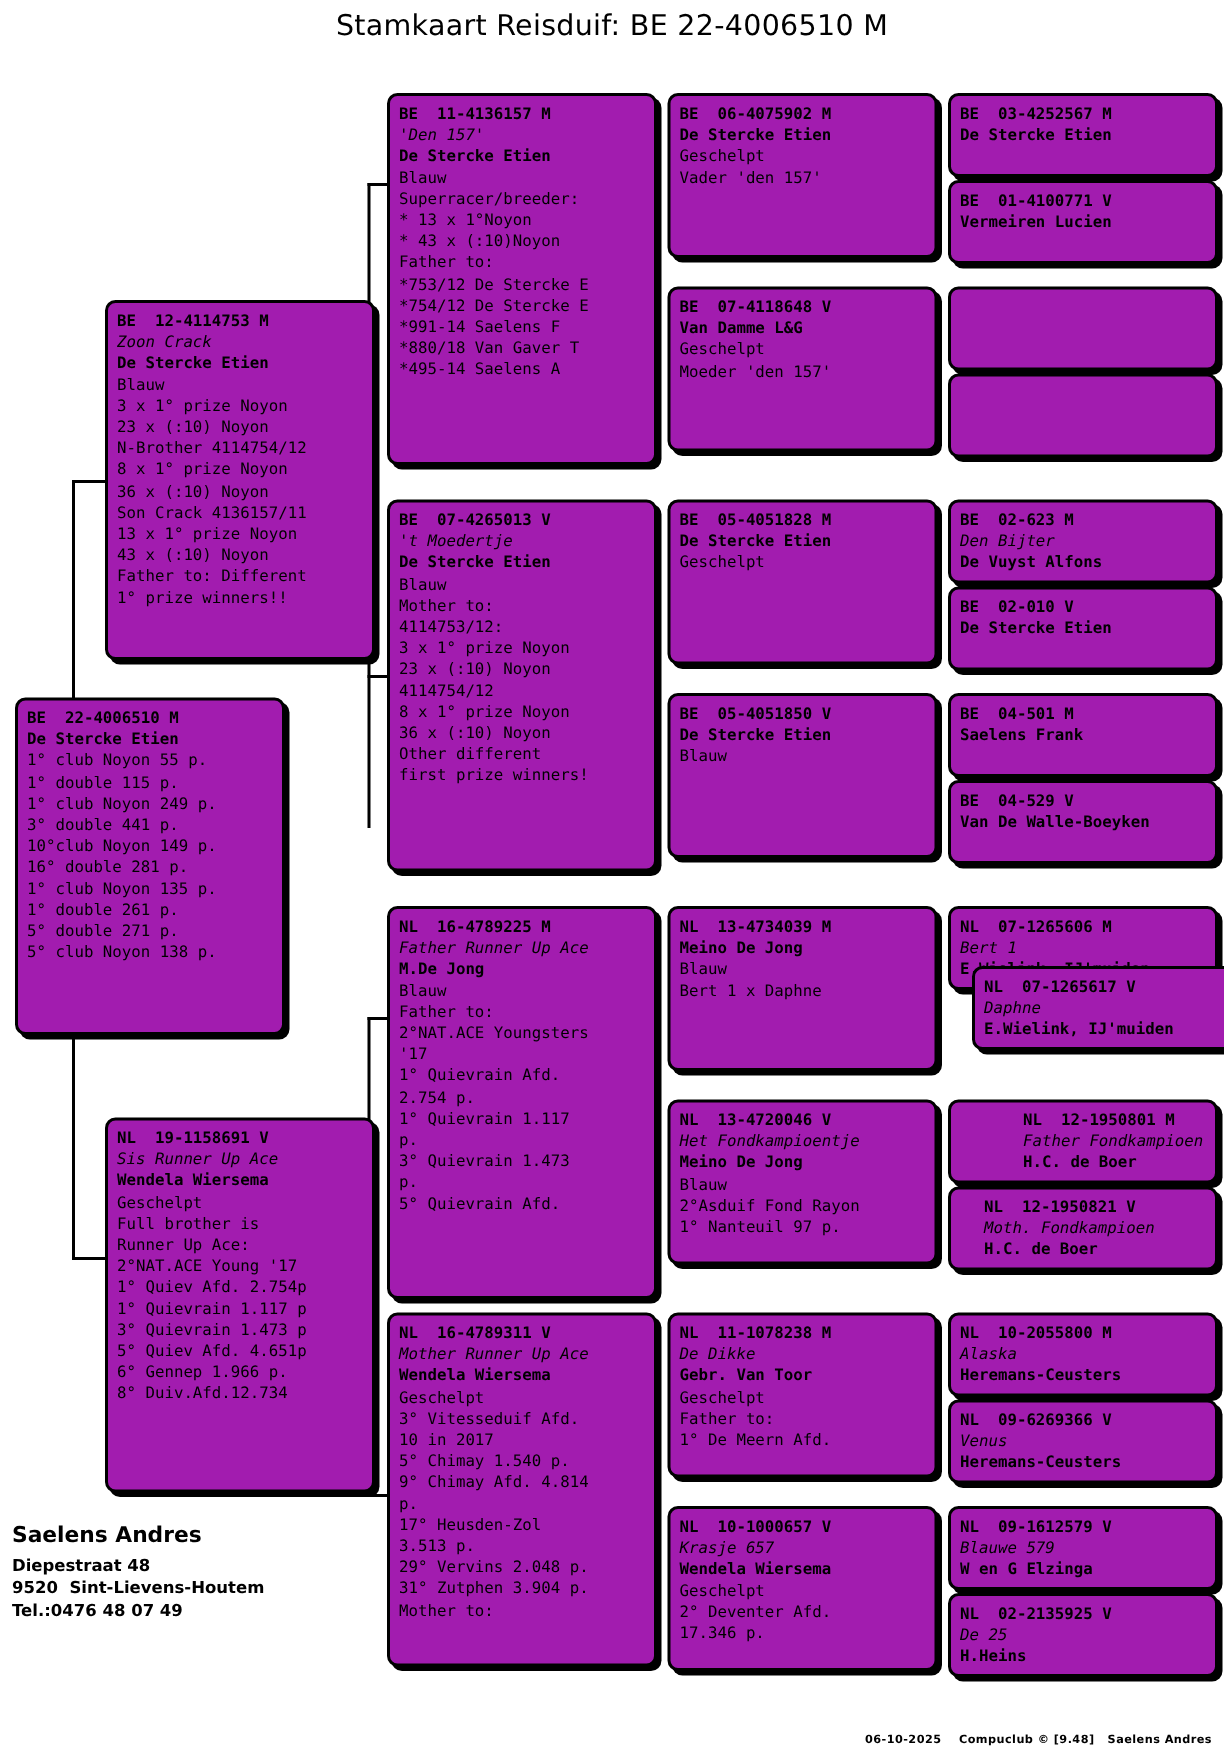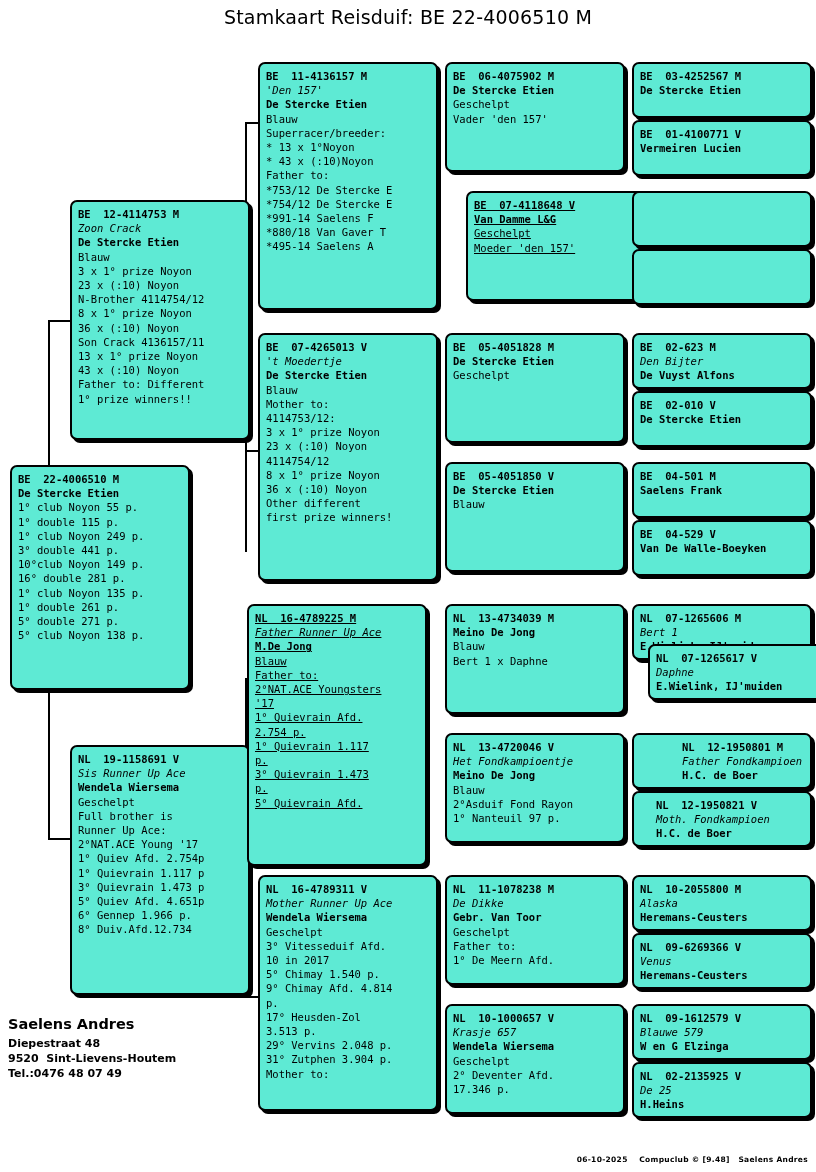--- a/index.html
+++ b/index.html
@@ -24,21 +24,21 @@
     font-family: "DejaVu Sans", sans-serif;
     font-size: 19px;
     font-weight: normal;
     letter-spacing: 0.2px;
   }
   .card {
     position: absolute;
     box-sizing: border-box;
     border: 2px solid #000000;
     border-radius: 7px;
-    background: #5eead4;
+    background: #a21caf;
     box-shadow: 3px 3px 0 #000000;
     padding: 5px 6px 4px 6px;
     font-size: 10.5px;
     line-height: 14.2px;
     overflow: hidden;
   }
   .card .ln {
     white-space: pre;
   }
   .ln.b { font-weight: bold; }
@@ -177,21 +177,21 @@
   <div class="ln">4114753/12:</div>
   <div class="ln">3 x 1° prize Noyon</div>
   <div class="ln">23 x (:10) Noyon</div>
   <div class="ln">4114754/12</div>
   <div class="ln">8 x 1° prize Noyon</div>
   <div class="ln">36 x (:10) Noyon</div>
   <div class="ln">Other different</div>
   <div class="ln">first prize winners!</div>
 </div>
 
-<div class="card" style="left:247px; top:604px; width:180px; height:262px;text-decoration:underline;">
+<div class="card" style="left:258px; top:604px; width:180px; height:262px;">
   <div class="ln b">NL  16-4789225 M</div>
   <div class="ln i">Father Runner Up Ace</div>
   <div class="ln b">M.De Jong</div>
   <div class="ln">Blauw</div>
   <div class="ln">Father to:</div>
   <div class="ln">2°NAT.ACE Youngsters</div>
   <div class="ln">'17</div>
   <div class="ln">1° Quievrain Afd.</div>
   <div class="ln">2.754 p.</div>
   <div class="ln">1° Quievrain 1.117</div>
@@ -219,21 +219,21 @@
 </div>
 
 <div class="card" style="left:445px; top:62px; width:180px; height:110px;">
   <div class="ln b">BE  06-4075902 M</div>
   <div class="ln"></div>
   <div class="ln b">De Stercke Etien</div>
   <div class="ln">Geschelpt</div>
   <div class="ln">Vader 'den 157'</div>
 </div>
 
-<div class="card" style="left:466px; top:191px; width:180px; height:110px;text-decoration:underline;">
+<div class="card" style="left:445px; top:191px; width:180px; height:110px;">
   <div class="ln b">BE  07-4118648 V</div>
   <div class="ln"></div>
   <div class="ln b">Van Damme L&amp;G</div>
   <div class="ln">Geschelpt</div>
   <div class="ln">Moeder 'den 157'</div>
 </div>
 
 <div class="card" style="left:445px; top:333px; width:180px; height:110px;">
   <div class="ln b">BE  05-4051828 M</div>
   <div class="ln"></div>

